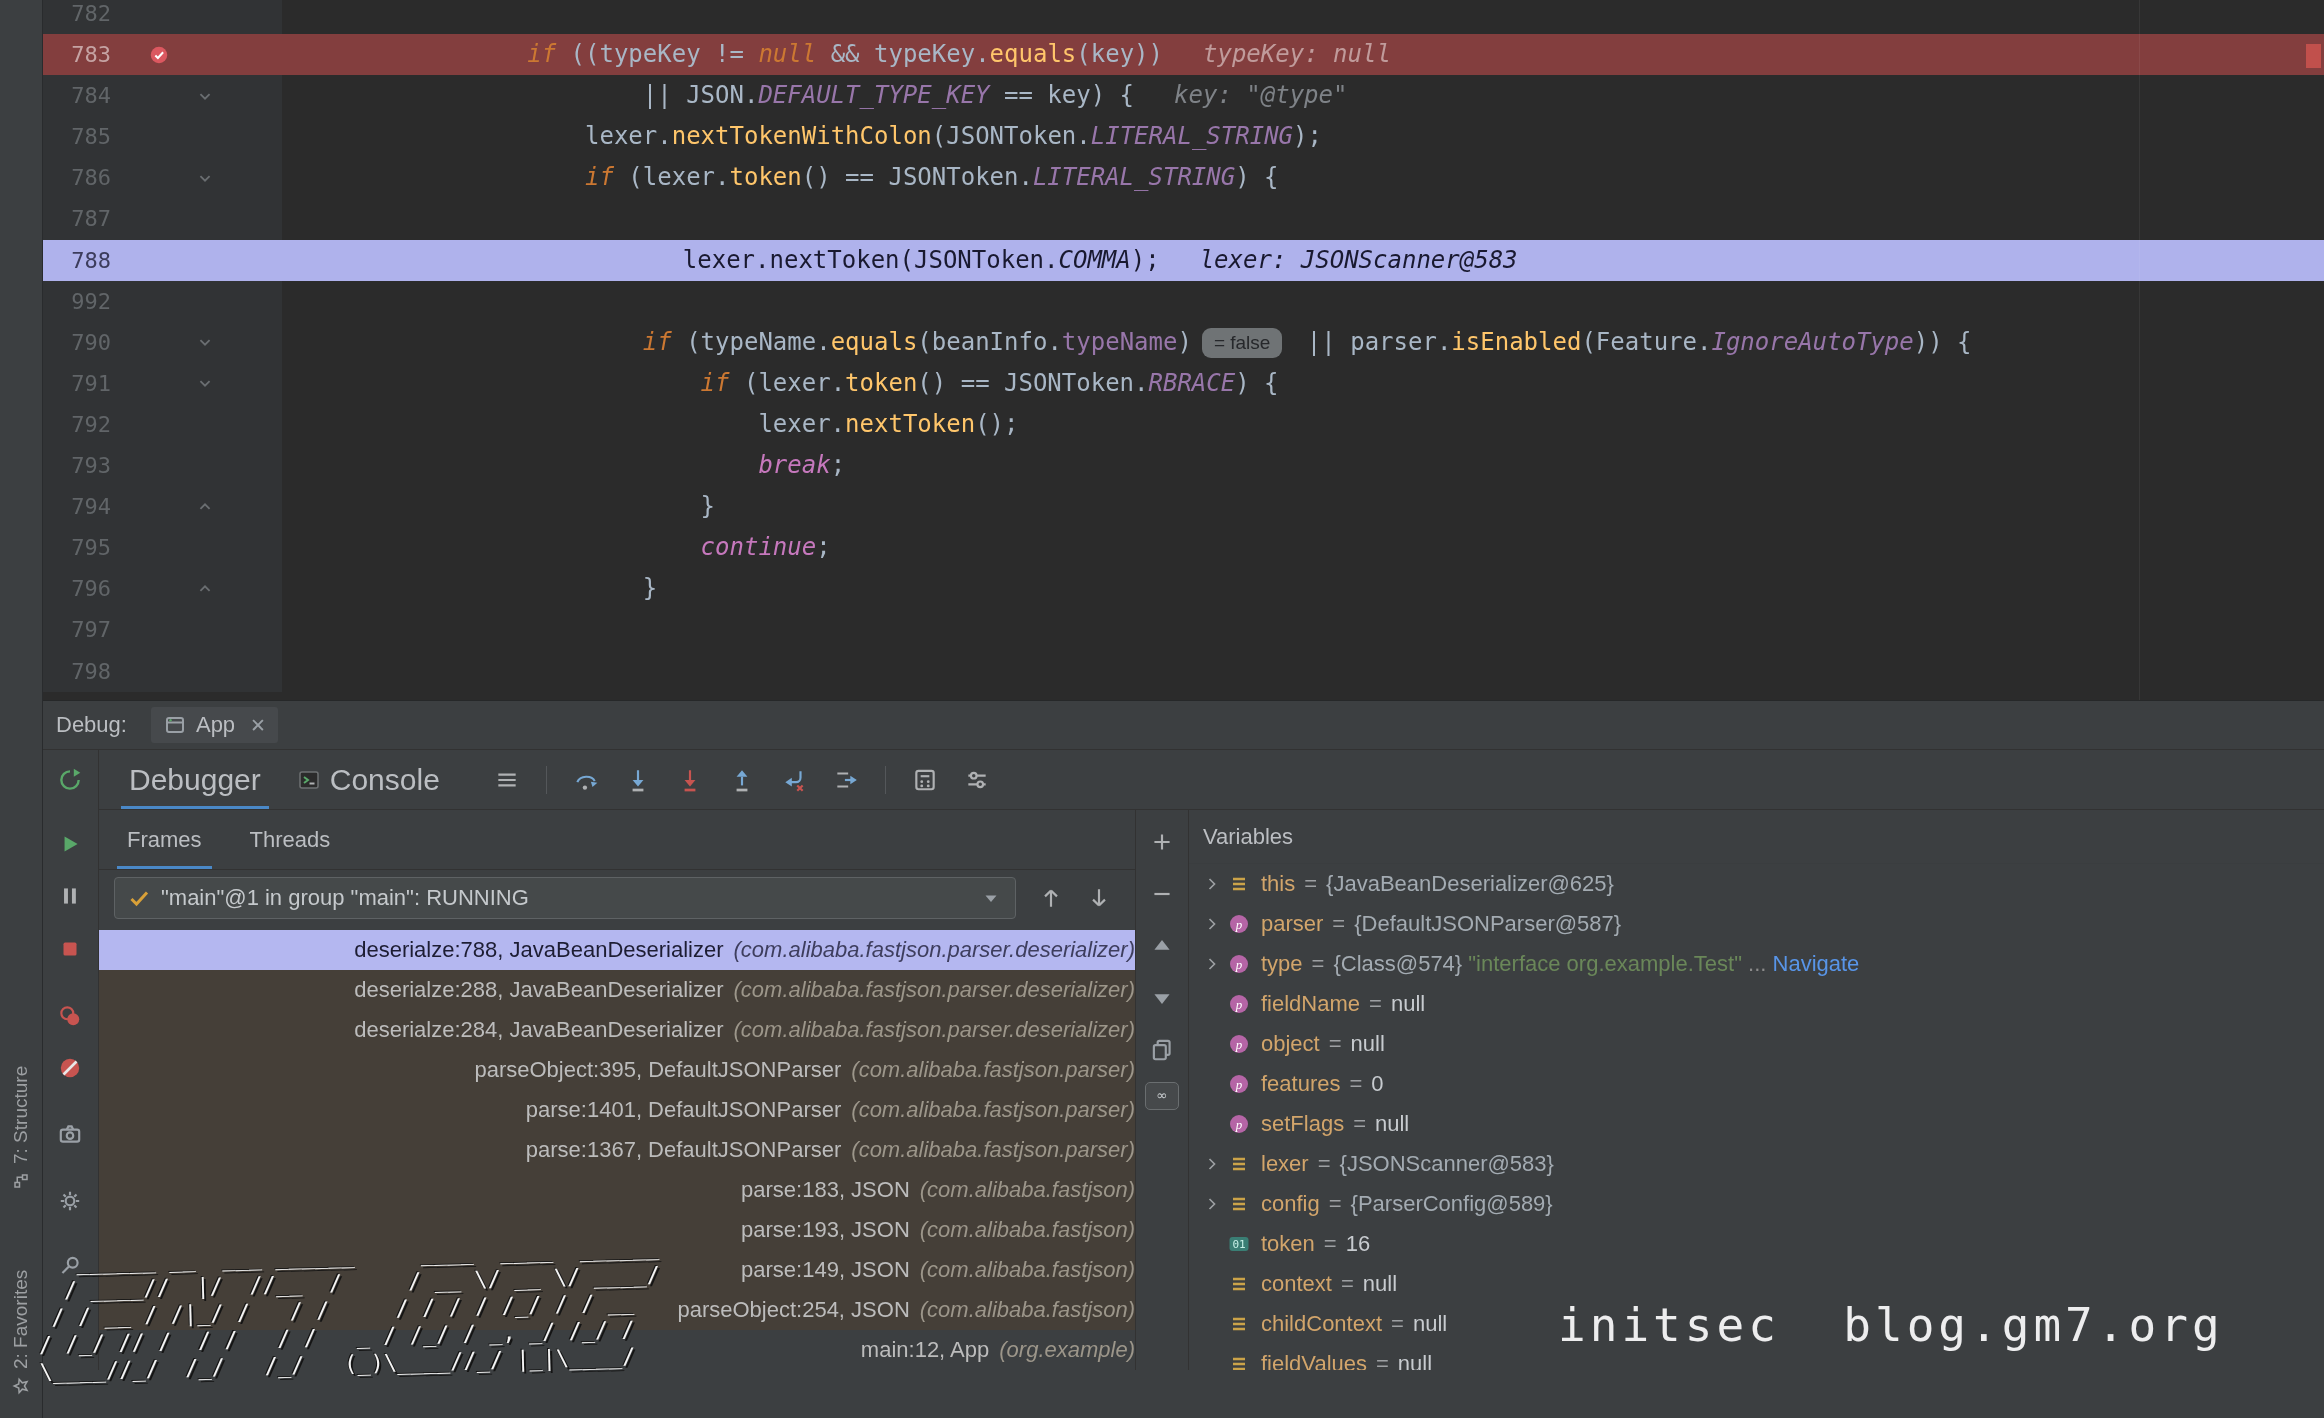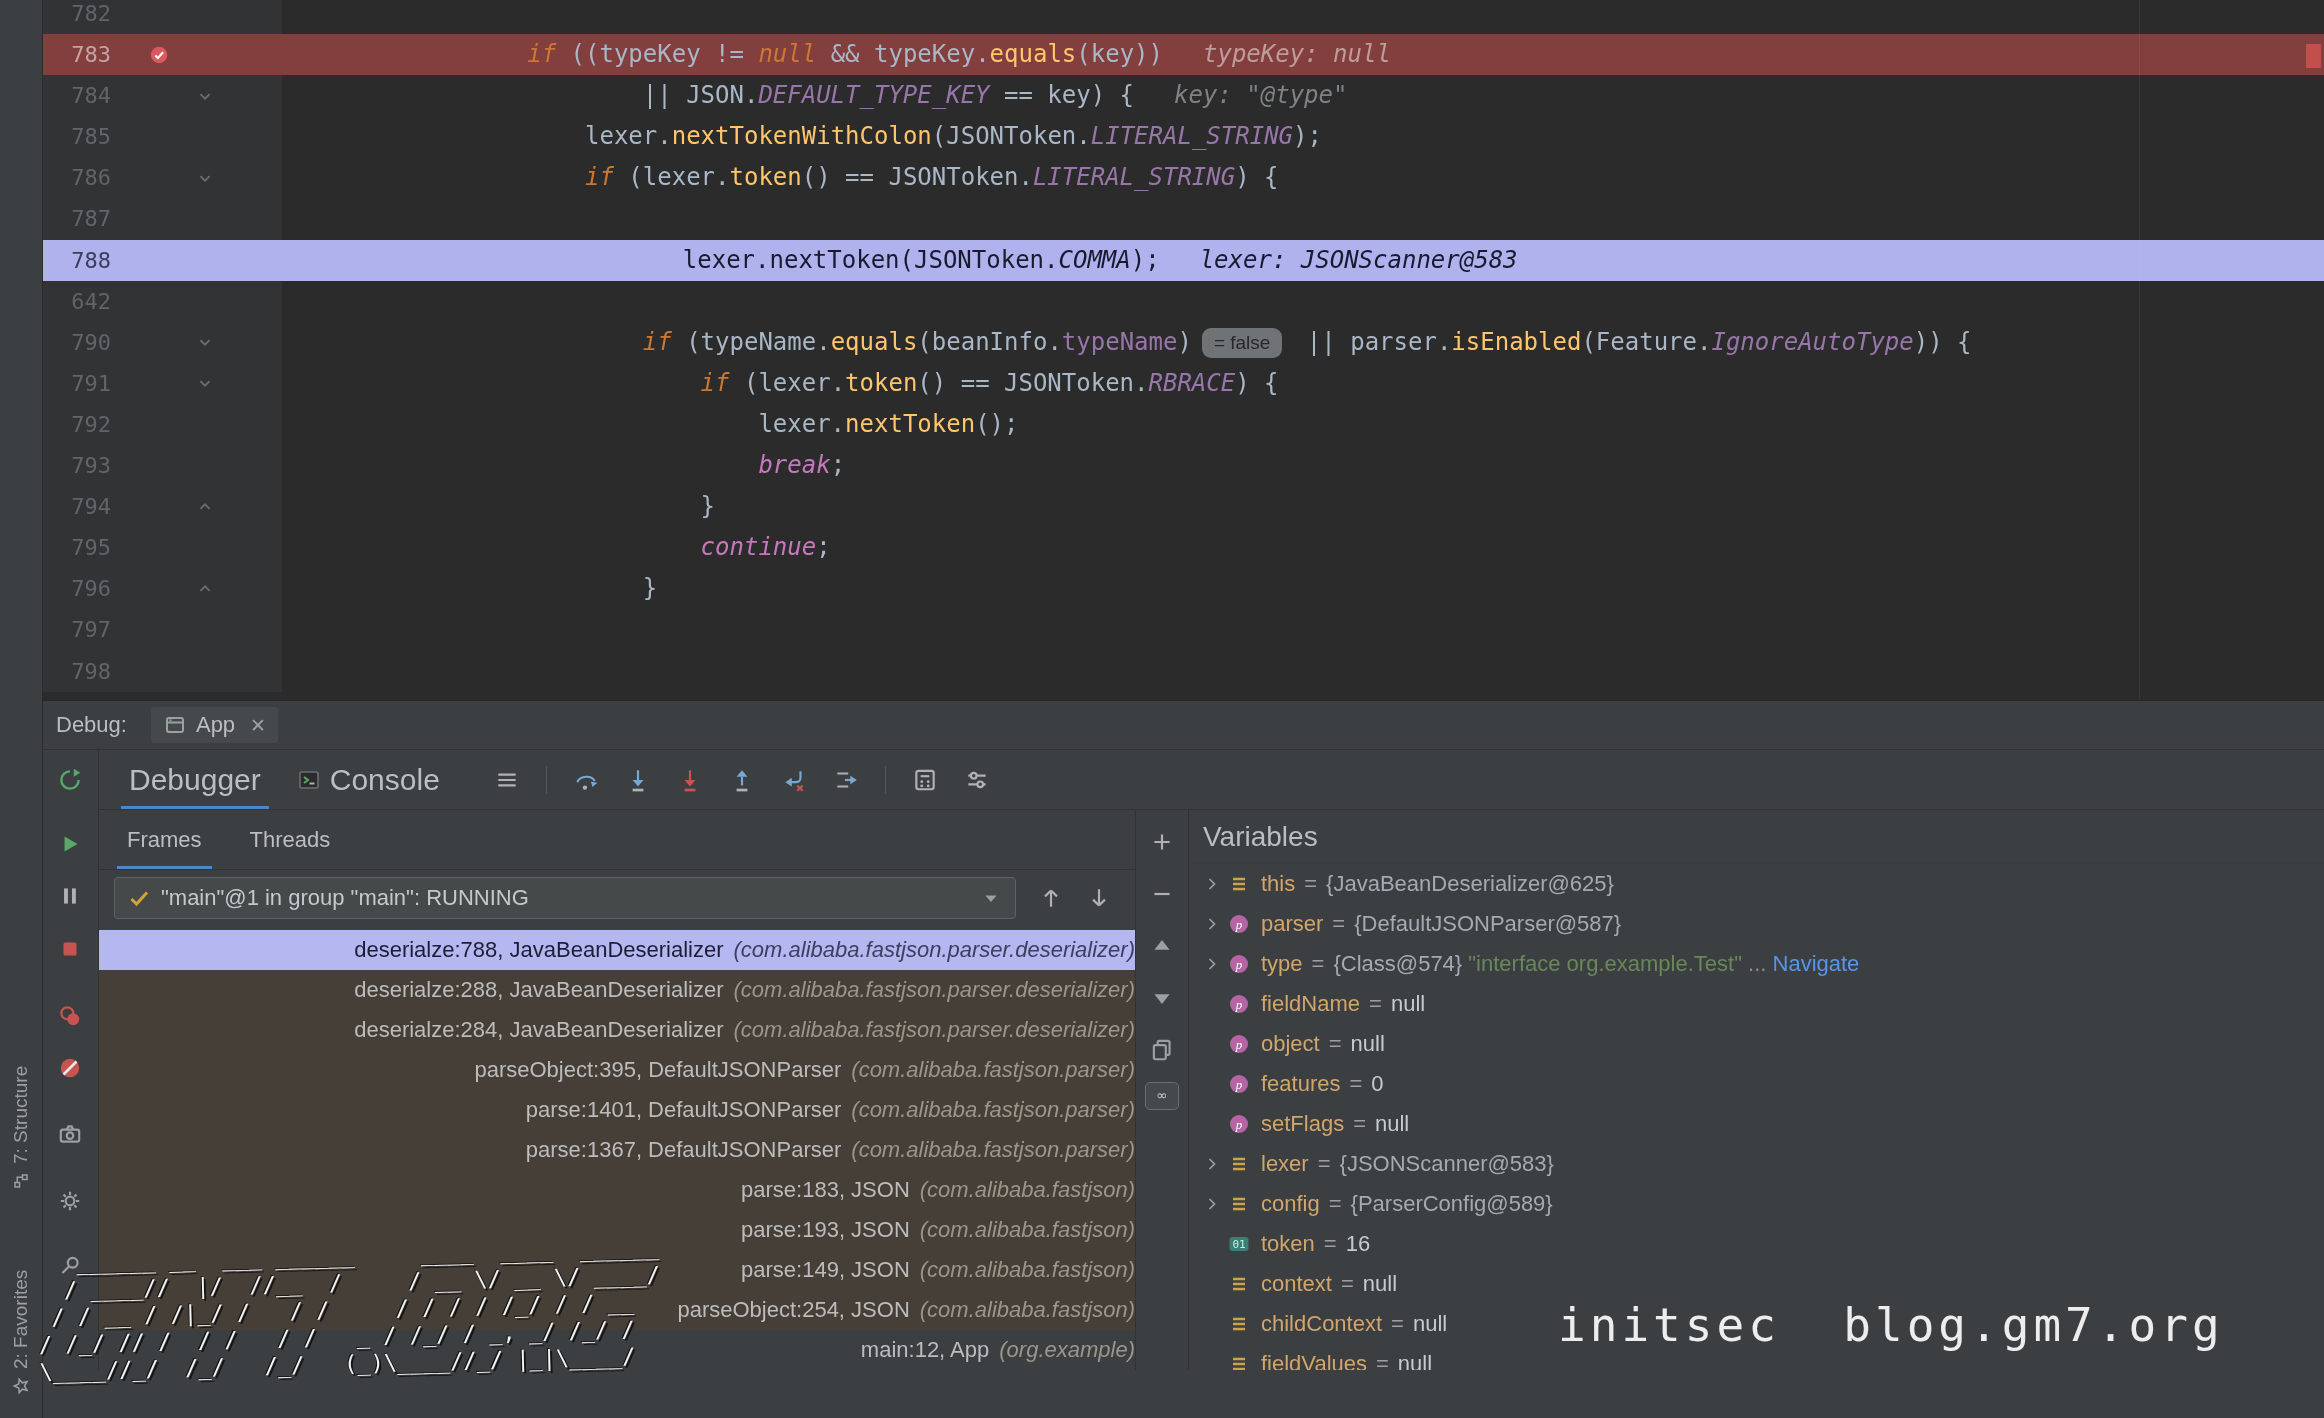--- a/index.html
+++ b/index.html
@@ -76,21 +76,21 @@
   .frame-row.selected{background:#B4B7F0;color:#1D1D33;}
   .pkg{font-style:italic;color:#9C968A;margin-left:10px;}
   .frame-row.selected .pkg{color:#3E3E5E;}
 
   .watch-strip{flex:0 0 52px;border-right:1px solid #323232;position:relative;}
   .ws-icon{position:absolute;left:13px;width:26px;height:26px;display:inline-flex;}
   .ws-boxed{position:absolute;left:9px;width:34px;height:28px;border:1px solid #6A6E70;border-radius:5px;background:#46494B;display:flex;align-items:center;justify-content:center;box-sizing:border-box;}
   .ws-boxed .inner{width:22px;height:22px;display:inline-flex;}
 
   .vars-panel{flex:1;display:flex;flex-direction:column;min-width:0;}
-  .vars-header{height:53px;line-height:53px;padding-left:14px;font-size:28px;color:#BBBEC2;border-bottom:1px solid #3A3D3F;}
+  .vars-header{height:53px;line-height:53px;padding-left:14px;font-size:22px;color:#BBBEC2;border-bottom:1px solid #3A3D3F;}
   .vars-list{flex:1;overflow:hidden;}
   .var-row{height:40px;display:flex;align-items:center;font-size:22px;white-space:pre;}
   .chev-slot{flex:0 0 30px;margin-left:8px;display:flex;justify-content:center;}
   .tchev{width:20px;height:20px;display:inline-flex;}
   .vicon{flex:0 0 24px;width:24px;height:24px;margin-right:10px;display:inline-flex;}
   .vname{color:#D2A56B;}
   .veq{color:#9DA0A3;margin:0 9px;}
   .vv-ref{color:#A3ABB2;}
   .vv-plain{color:#C7CBCF;}
   .vv-str{color:#6A8759;}
@@ -136,21 +136,21 @@
                 </svg></span></div><div class="fold-slot"></div></div><div class="code"><span class="sg-p">                </span><span class="sg-kw">if</span><span class="sg-p"> ((typeKey != </span><span class="sg-kw">null</span><span class="sg-p"> &amp;&amp; typeKey.</span><span class="sg-m">equals</span><span class="sg-p">(key))</span><span class="hint">typeKey: null</span></div></div>
         <div class="line"><div class="gutter"><div class="ln">784</div><div class="bp-slot"></div><div class="fold-slot"><span class="gicon"><svg viewBox="0 0 24 24" width="100%" height="100%">
                   <polyline points="7,10 12,15 17,10" stroke="#6A6E71" stroke-width="2" fill="none"></polyline>
                 </svg></span></div></div><div class="code"><span class="sg-p">                        </span><span class="sg-p">|| JSON.</span><span class="sg-ci">DEFAULT_TYPE_KEY</span><span class="sg-p"> == key) {</span><span class="hint">key: "@type"</span></div></div>
         <div class="line"><div class="gutter"><div class="ln">785</div><div class="bp-slot"></div><div class="fold-slot"></div></div><div class="code"><span class="sg-p">                    </span><span class="sg-p">lexer.</span><span class="sg-m">nextTokenWithColon</span><span class="sg-p">(JSONToken.</span><span class="sg-ci">LITERAL_STRING</span><span class="sg-p">);</span></div></div>
         <div class="line"><div class="gutter"><div class="ln">786</div><div class="bp-slot"></div><div class="fold-slot"><span class="gicon"><svg viewBox="0 0 24 24" width="100%" height="100%">
                   <polyline points="7,10 12,15 17,10" stroke="#6A6E71" stroke-width="2" fill="none"></polyline>
                 </svg></span></div></div><div class="code"><span class="sg-p">                    </span><span class="sg-kw">if</span><span class="sg-p"> (lexer.</span><span class="sg-m">token</span><span class="sg-p">() == JSONToken.</span><span class="sg-ci">LITERAL_STRING</span><span class="sg-p">) {</span></div></div>
         <div class="line"><div class="gutter"><div class="ln">787</div><div class="bp-slot"></div><div class="fold-slot"></div></div></div>
         <div class="line hl-exec"><div class="gutter"><div class="ln">788</div><div class="bp-slot"></div><div class="fold-slot"></div></div><div class="code"><span class="sg-p">                        </span><span class="sg-p">lexer.</span><span class="sg-m">nextToken</span><span class="sg-p">(JSONToken.</span><span class="sg-ci">COMMA</span><span class="sg-p">);</span><span class="hint">lexer: JSONScanner@583</span></div></div>
-        <div class="line"><div class="gutter"><div class="ln">642</div><div class="bp-slot"></div><div class="fold-slot"></div></div><div class="code"><span class="sg-p"></span></div></div>
+        <div class="line"><div class="gutter"><div class="ln">992</div><div class="bp-slot"></div><div class="fold-slot"></div></div><div class="code"><span class="sg-p"></span></div></div>
         <div class="line"><div class="gutter"><div class="ln">790</div><div class="bp-slot"></div><div class="fold-slot"><span class="gicon"><svg viewBox="0 0 24 24" width="100%" height="100%">
                   <polyline points="7,10 12,15 17,10" stroke="#6A6E71" stroke-width="2" fill="none"></polyline>
                 </svg></span></div></div><div class="code"><span class="sg-p">                        </span><span class="sg-kw">if</span><span class="sg-p"> (typeName.</span><span class="sg-m">equals</span><span class="sg-p">(beanInfo.</span><span class="sg-c">typeName</span><span class="sg-p">)</span><span class="sg-chip">= false</span><span class="sg-p"> || parser.</span><span class="sg-m">isEnabled</span><span class="sg-p">(Feature.</span><span class="sg-ci">IgnoreAutoType</span><span class="sg-p">)) {</span></div></div>
         <div class="line"><div class="gutter"><div class="ln">791</div><div class="bp-slot"></div><div class="fold-slot"><span class="gicon"><svg viewBox="0 0 24 24" width="100%" height="100%">
                   <polyline points="7,10 12,15 17,10" stroke="#6A6E71" stroke-width="2" fill="none"></polyline>
                 </svg></span></div></div><div class="code"><span class="sg-p">                            </span><span class="sg-kw">if</span><span class="sg-p"> (lexer.</span><span class="sg-m">token</span><span class="sg-p">() == JSONToken.</span><span class="sg-ci">RBRACE</span><span class="sg-p">) {</span></div></div>
         <div class="line"><div class="gutter"><div class="ln">792</div><div class="bp-slot"></div><div class="fold-slot"></div></div><div class="code"><span class="sg-p">                                </span><span class="sg-p">lexer.</span><span class="sg-m">nextToken</span><span class="sg-p">();</span></div></div>
         <div class="line"><div class="gutter"><div class="ln">793</div><div class="bp-slot"></div><div class="fold-slot"></div></div><div class="code"><span class="sg-p">                                </span><span class="sg-flow">break</span><span class="sg-p">;</span></div></div>
         <div class="line"><div class="gutter"><div class="ln">794</div><div class="bp-slot"></div><div class="fold-slot"><span class="gicon"><svg viewBox="0 0 24 24" width="100%" height="100%">
                   <polyline points="7,14 12,9 17,14" stroke="#6A6E71" stroke-width="2" fill="none"></polyline>

